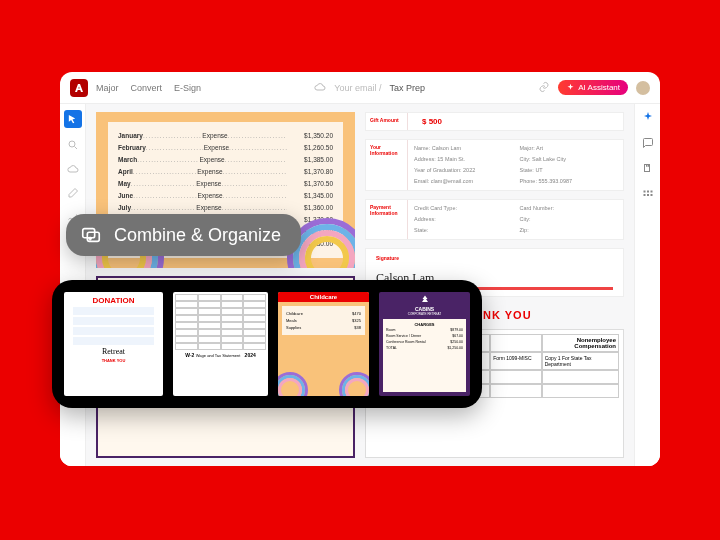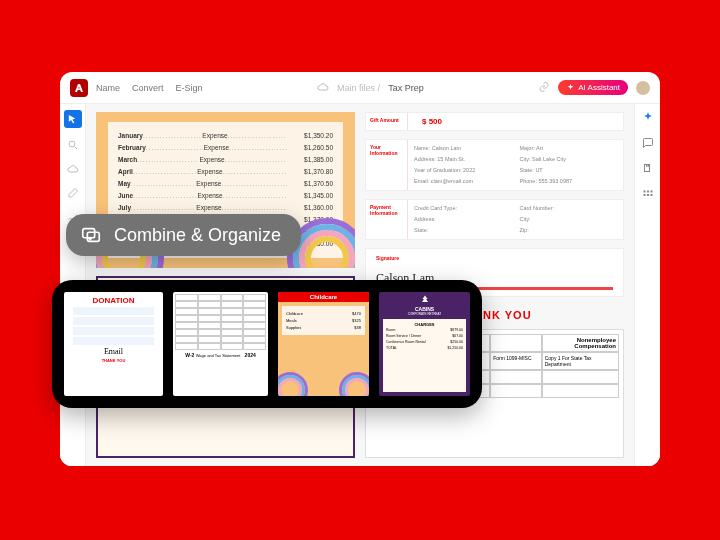--- a/index.html
+++ b/index.html
@@ -197,31 +197,31 @@
 
 <div class="app-window">
 
   <div class="topbar">
     <div class="logo">
       <svg viewBox="0 0 24 24" fill="#fff">
           <path d="M4 20 L10 4 L14 4 L20 20 L16 20 L14.5 16 L9.5 16 L8 20 Z M10.6 13 L13.4 13 L12 8.8 Z"></path>
         </svg>
     </div>
     <div class="menu">
-      <span>Name</span>
+      <span>Major</span>
       <span>Convert</span>
       <span>E-Sign</span>
     </div>
     <div class="spacer"></div>
     <span class="cloud">
       <svg width="12" height="12" viewBox="0 0 24 24" fill="none" stroke="#bbb" stroke-width="2">
           <path d="M18 18a4 4 0 0 0 0-8 6 6 0 0 0-11.5-1A4.5 4.5 0 0 0 6 18Z"></path>
         </svg>
     </span>
-    <span style="color:#bbb">Main files /</span>
+    <span style="color:#bbb">Your email /</span>
     <span style="color:#555">Tax Prep</span>
     <div class="spacer"></div>
     <span class="linkpin">
       <svg width="12" height="12" viewBox="0 0 24 24" fill="none" stroke="#bbb" stroke-width="2">
           <path d="M10 13a5 5 0 0 0 7 0l2-2a5 5 0 0 0-7-7l-1 1"></path>
           <path d="M14 11a5 5 0 0 0-7 0l-2 2a5 5 0 0 0 7 7l1-1"></path>
         </svg>
     </span>
     <div class="ai-btn">
       <svg width="9" height="9" viewBox="0 0 24 24" fill="#fff">
@@ -458,21 +458,21 @@
   <span>Combine &amp; Organize</span>
 </div>
 
 <div class="thumb-tray">
   <div class="thumb thumb-donation sep">
     <div class="t">DONATION</div>
     <div class="blk"></div>
       <div class="blk"></div>
       <div class="blk"></div>
       <div class="blk"></div>
-    <div class="sig">Email</div>
+    <div class="sig">Retreat</div>
     <div class="ft">THANK YOU</div>
   </div>
   <div class="thumb thumb-w2">
     <div class="g">
         <div></div>
         <div></div>
         <div></div>
         <div></div>
         <div></div>
         <div></div>

